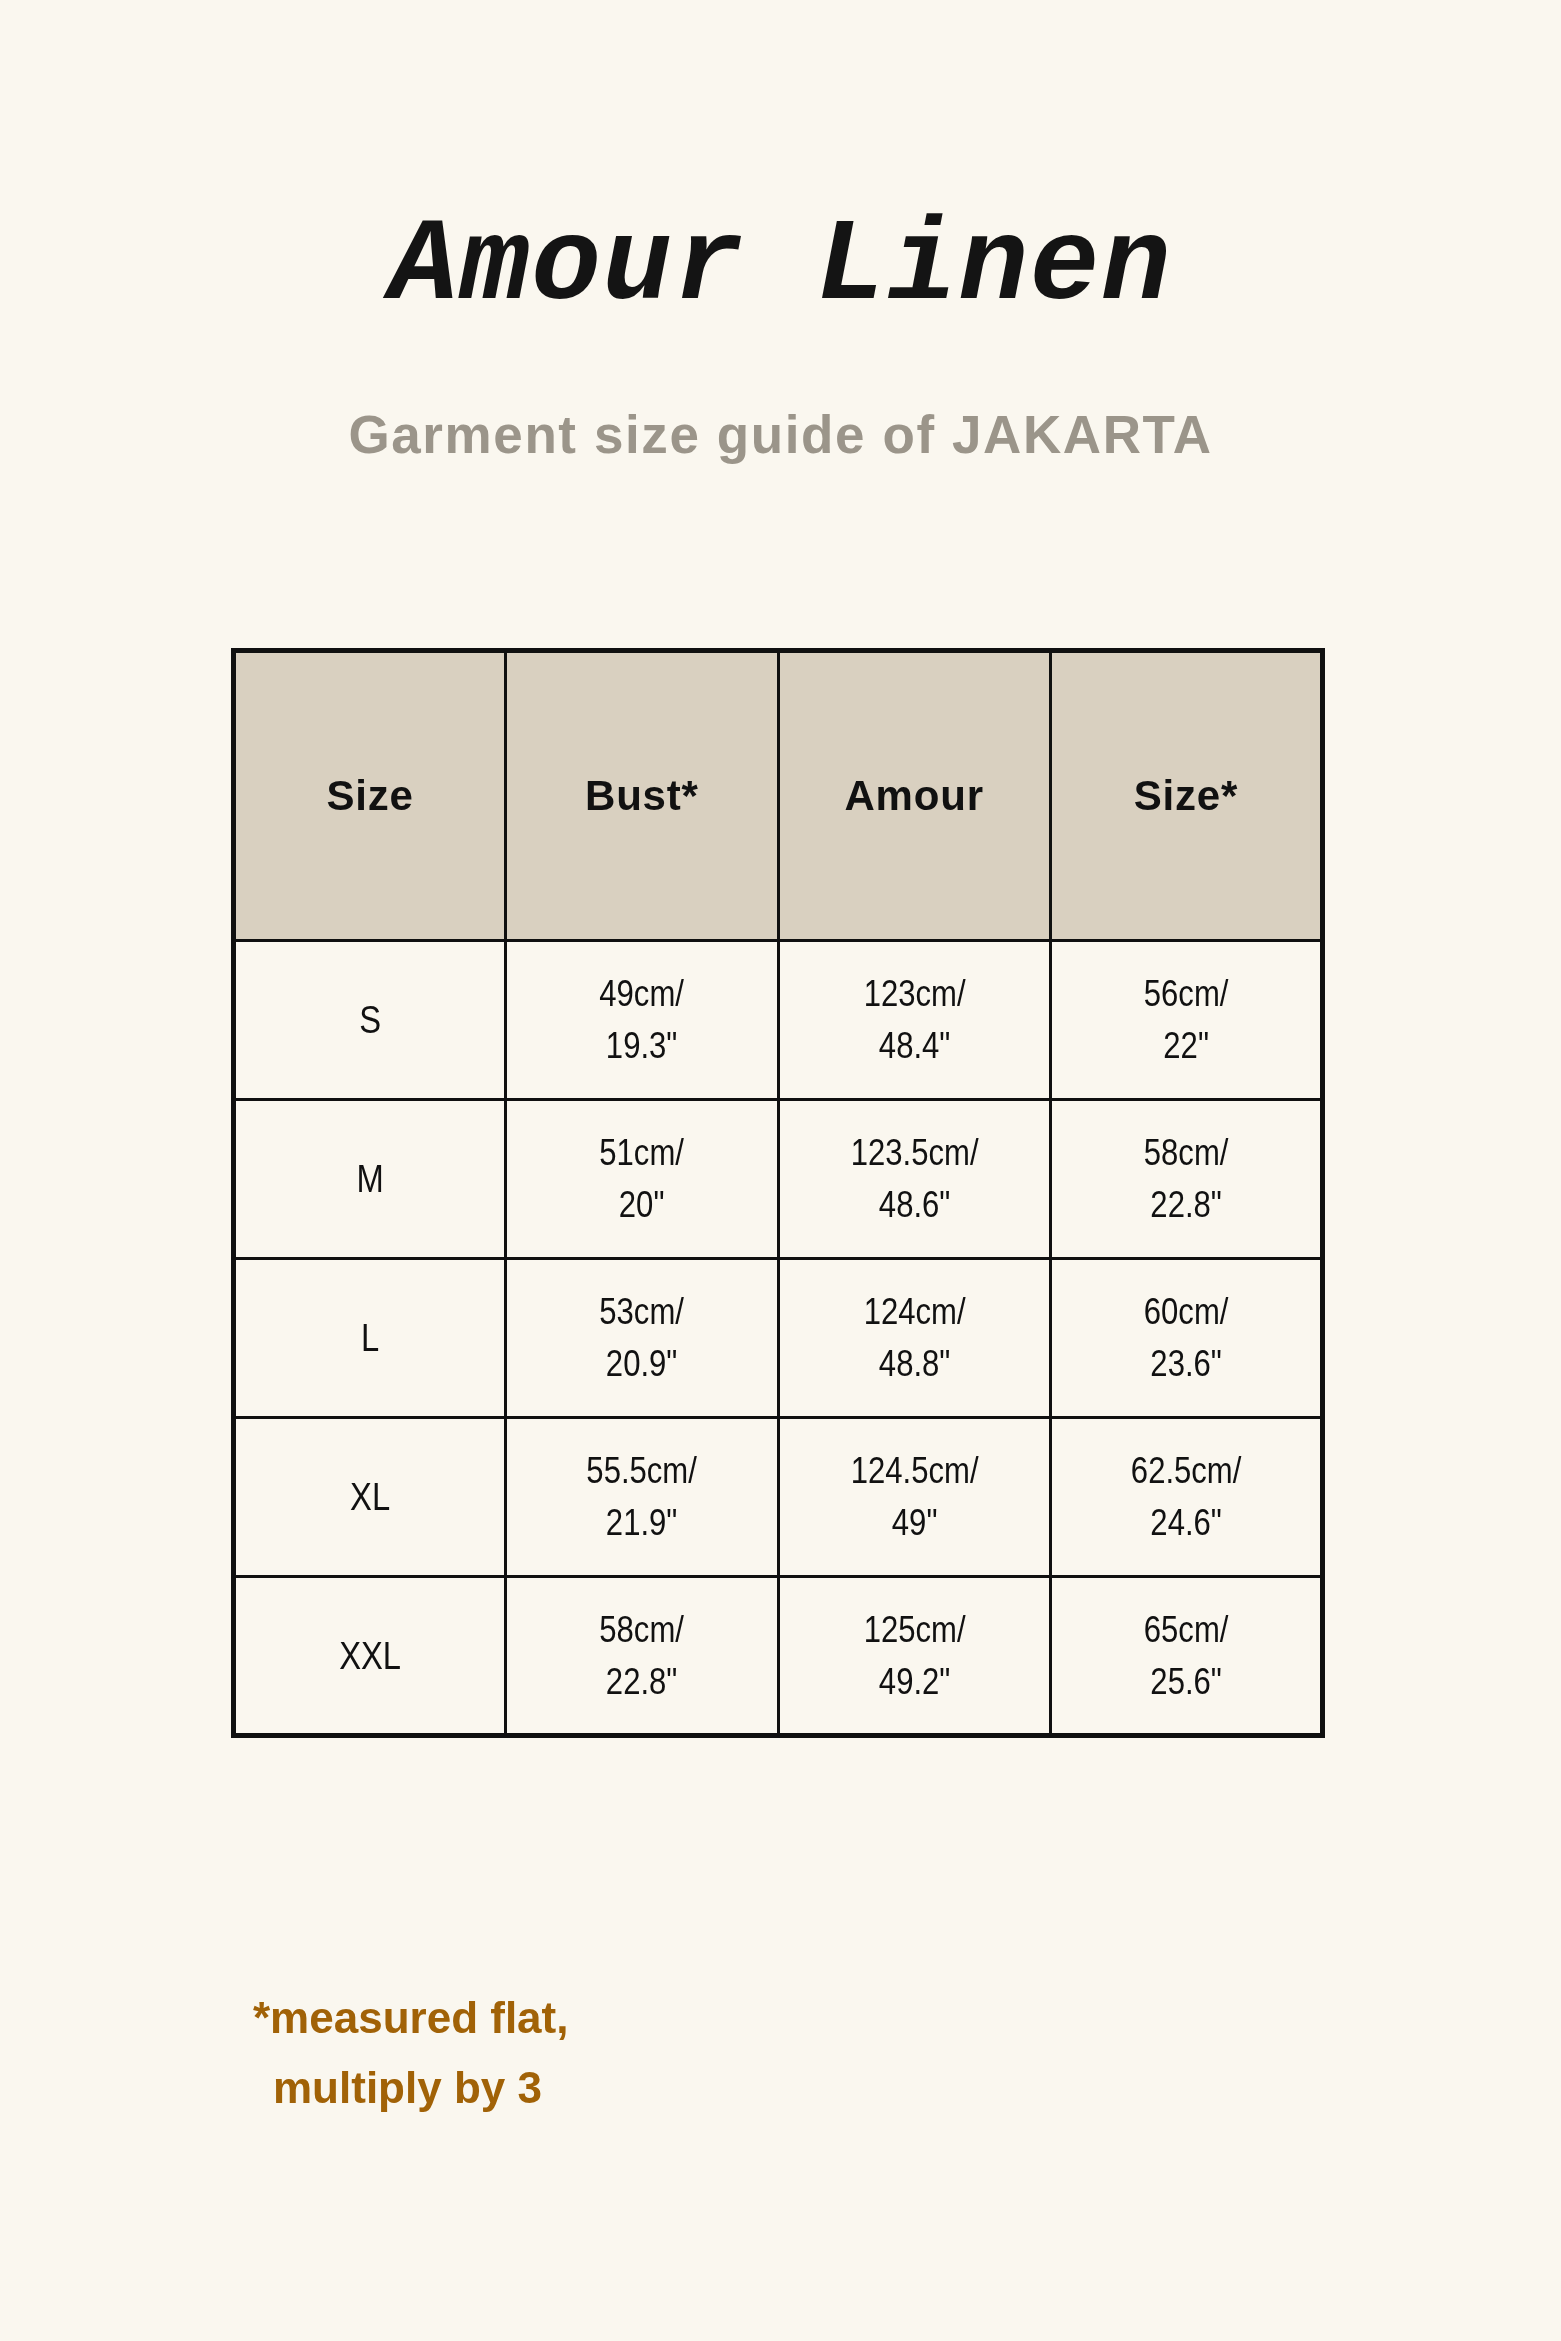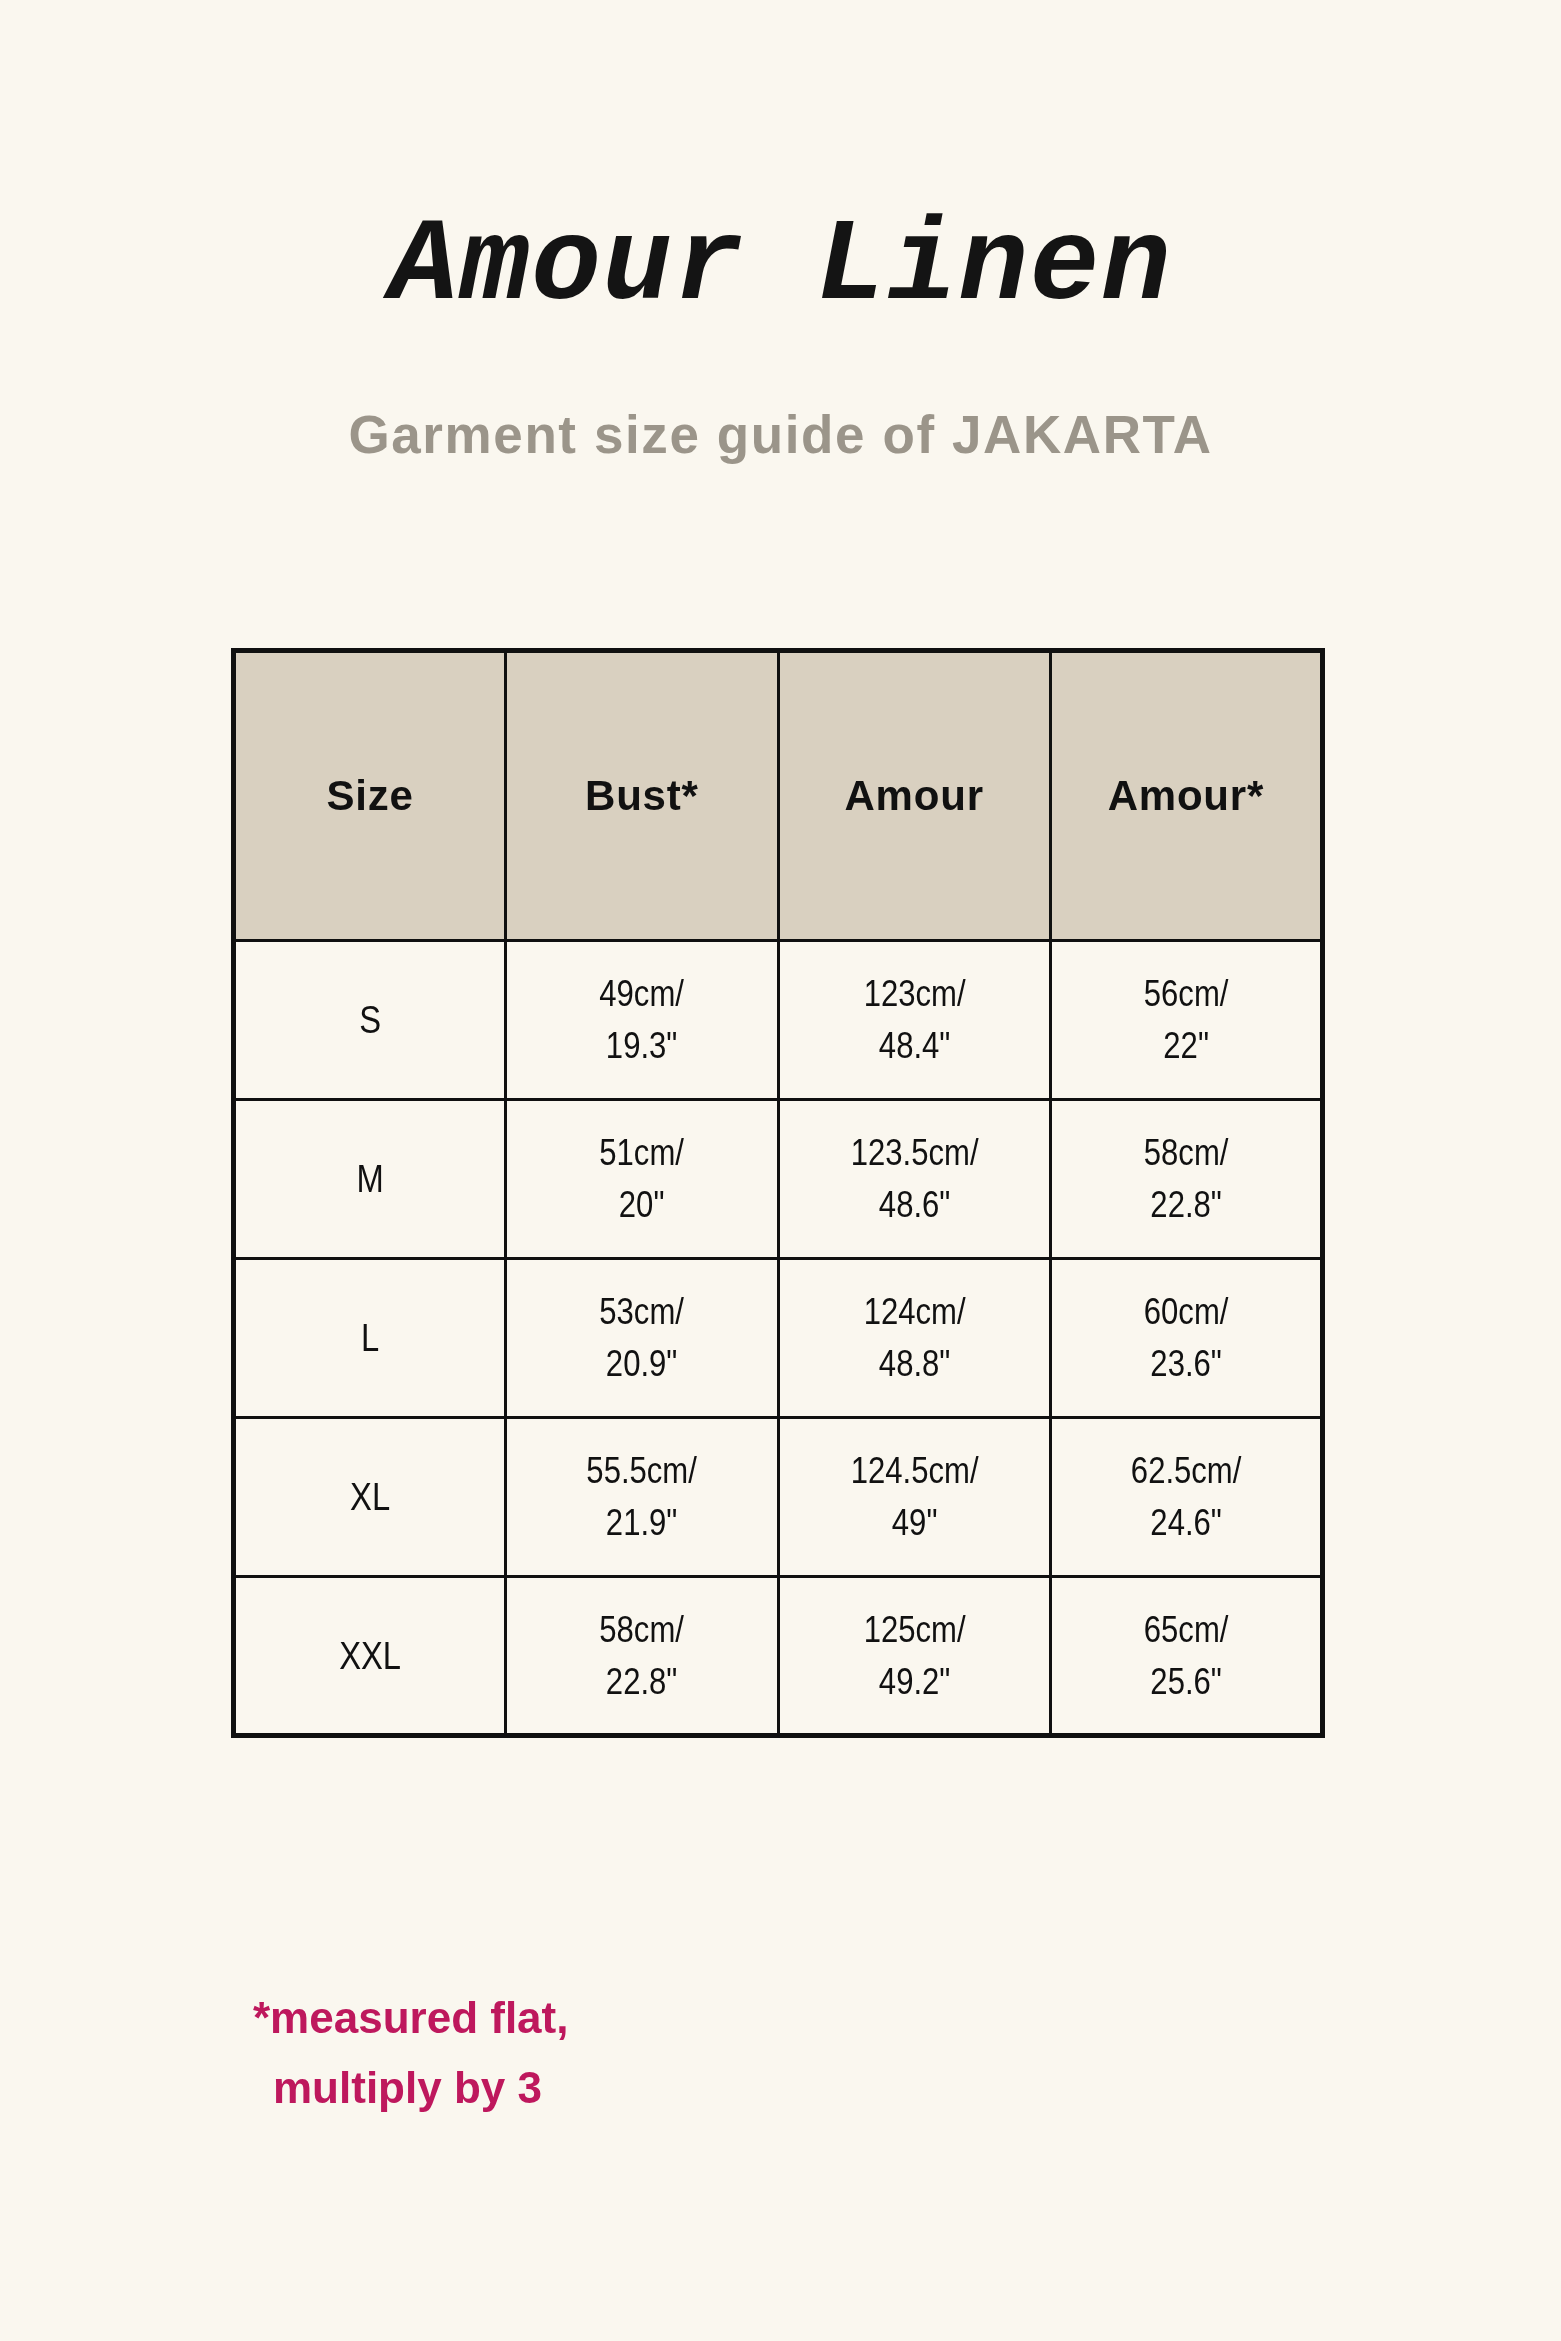--- a/index.html
+++ b/index.html
@@ -92,40 +92,40 @@
     transform: scaleX(0.84);
     transform-origin: center;
   }
   .footnote {
     position: absolute;
     left: 253px;
     top: 1983px;
     font-size: 44px;
     font-weight: 700;
     line-height: 70px;
-    color: #be185d;
+    color: #a16207;
   }
   .footnote-line2 { padding-left: 20px; }
 </style>
 </head>
 <body>
 
 <div class="page">
 
   <h1 class="brand-title">Amour Linen</h1>
 
   <h2 class="page-subtitle">Garment size guide of JAKARTA</h2>
 
   <table class="size-table">
     <thead>
       <tr>
         <th>Size</th>
         <th>Bust*</th>
         <th>Amour</th>
-        <th>Amour*</th>
+        <th>Size*</th>
       </tr>
     </thead>
     <tbody>
       <tr>
         <td>
             <div class="size-label">S</div>
           </td>
         <td>
           <div class="cell-line">49cm/</div>
           <div class="cell-line">19.3"</div>

